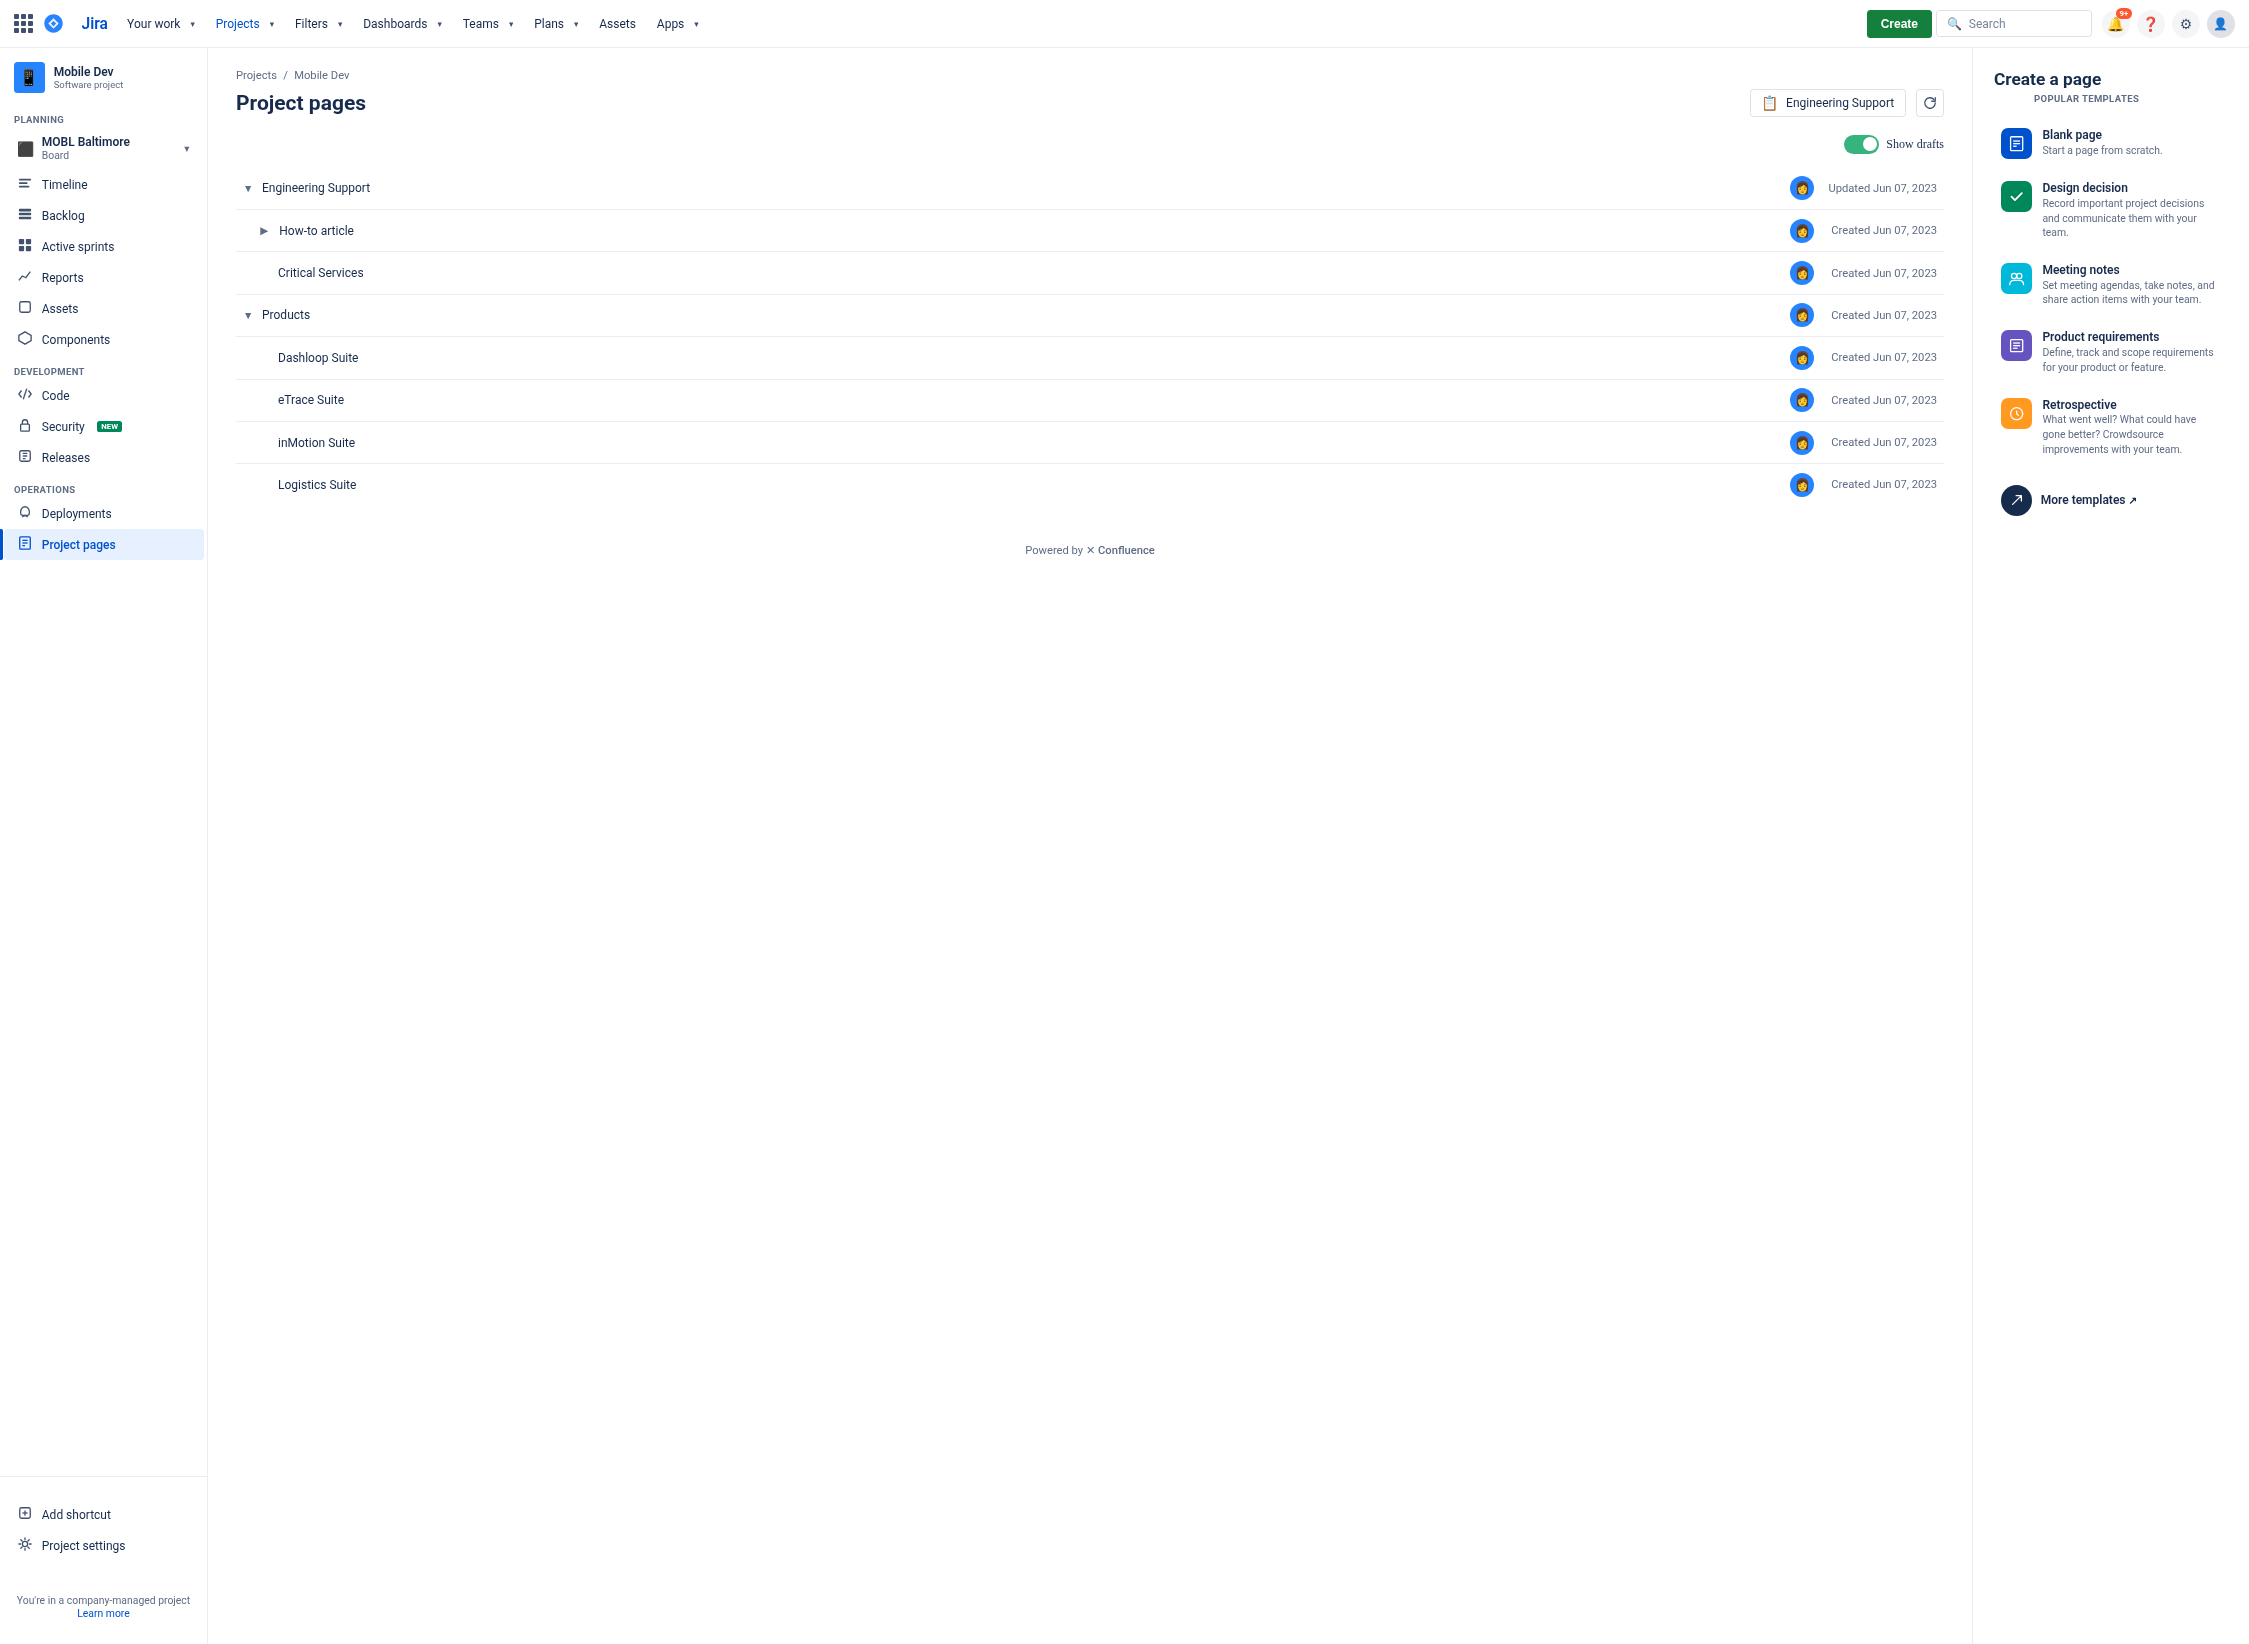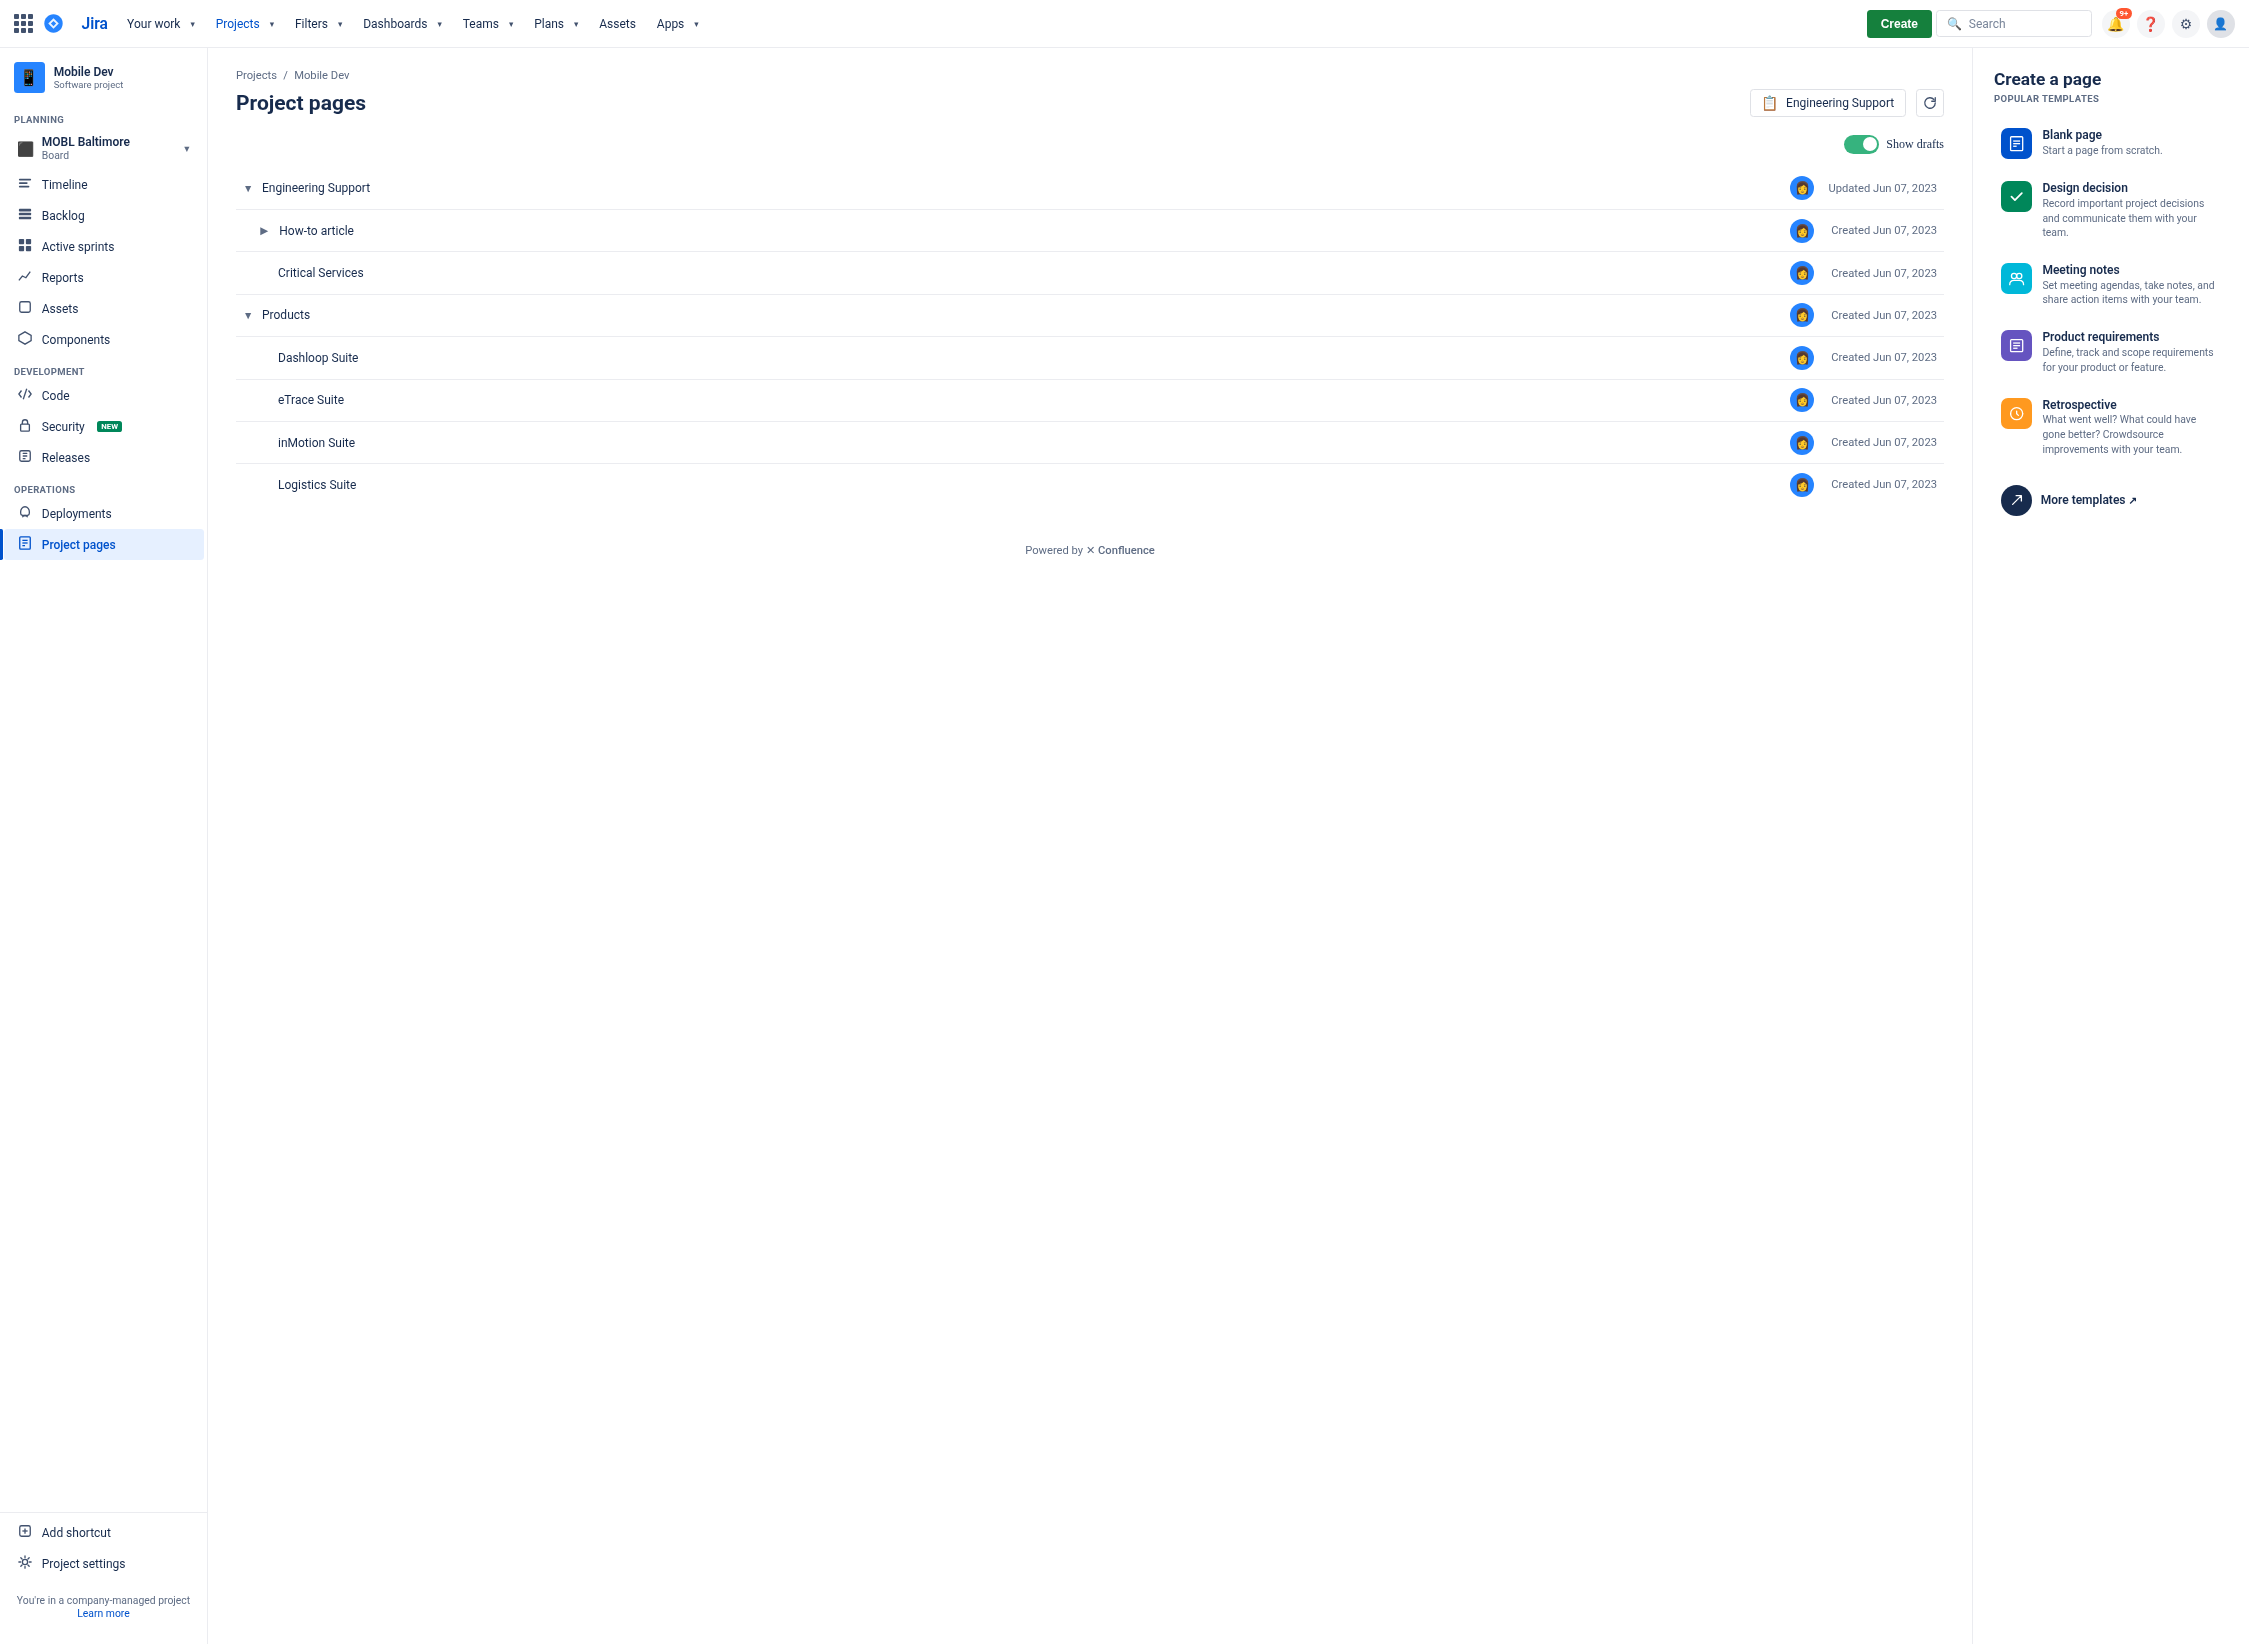--- a/index.html
+++ b/index.html
@@ -88,21 +88,21 @@
     .sidebar-item.active::before {
       content: ''; position: absolute; left: -3.5px; top: 0; bottom: 0;
       width: 2.6px; background: #0052CC; border-radius: 0 1.7px 1.7px 0;
     }
     .sidebar-item-icon { font-size: 14px; color: #42526E; width: 15.6px; text-align: center; flex-shrink: 0; }
     .sidebar-item.active .sidebar-item-icon { color: #0052CC; }
     .new-badge {
       background: #00875A; color: #fff; font-size: 7.8px; font-weight: 700;
       border-radius: 2.6px; padding: 0.9px 4.3px; margin-left: 3.5px; text-transform: uppercase;
     }
-    .sidebar-bottom { margin-top: auto; padding: 4px 0; border-top: 0.9px solid #EBECF0; }
+    .sidebar-bottom { margin-top: auto; padding: 22px 0; border-top: 0.9px solid #EBECF0; }
     .sidebar-footer { padding: 10.4px 14px; font-size: 10.4px; color: #5E6C84; text-align: center; }
     .sidebar-footer a { color: #0052CC; text-decoration: none; }
 
     
     .main { flex: 1; overflow-y: auto; padding: 21px 28px; }
     .breadcrumb { font-size: 11.2px; color: #5E6C84; margin-bottom: 7px; }
     .breadcrumb a { color: #5E6C84; text-decoration: none; }
     .breadcrumb span { margin: 0 3.5px; }
     .page-header { display: flex; align-items: center; justify-content: space-between; margin-bottom: 17.3px; }
     .page-title { font-size: 21px; font-weight: 700; color: #172B4D; }
@@ -144,21 +144,21 @@
       font-size: 12px; flex-shrink: 0;
     }
     .date-cell { font-size: 11.2px; color: #5E6C84; white-space: nowrap; text-align: right; }
 
     
     .right-panel {
       width: 277px; min-width: 277px; padding: 21px 21px;
       border-left: 0.9px solid #EBECF0; overflow-y: auto;
     }
     .create-page-title { font-size: 17.3px; font-weight: 700; color: #172B4D; margin-bottom: 3.5px; }
-    .popular-templates-label { font-size: 9.5px; font-weight: 700; color: #5E6C84; text-transform: uppercase; letter-spacing: 0.04em; margin-bottom: 14px; }
+    .popular-templates-label { font-size: 9.5px; font-weight: 700; color: #5E6C84; text-transform: uppercase; letter-spacing: 0.04em; margin-bottom: 14px; margin-left: 40px; }
     .template-item {
       display: flex; align-items: flex-start; gap: 10.4px;
       padding: 10.4px 7px; border-radius: 3.5px; cursor: pointer; margin-bottom: 1.7px;
     }
     .template-icon {
       width: 31px; height: 31px; border-radius: 7px; flex-shrink: 0;
       display: flex; align-items: center; justify-content: center; font-size: 15.6px;
     }
     .template-icon.blue { background: #0052CC; }
     .template-icon.green { background: #00875A; }

